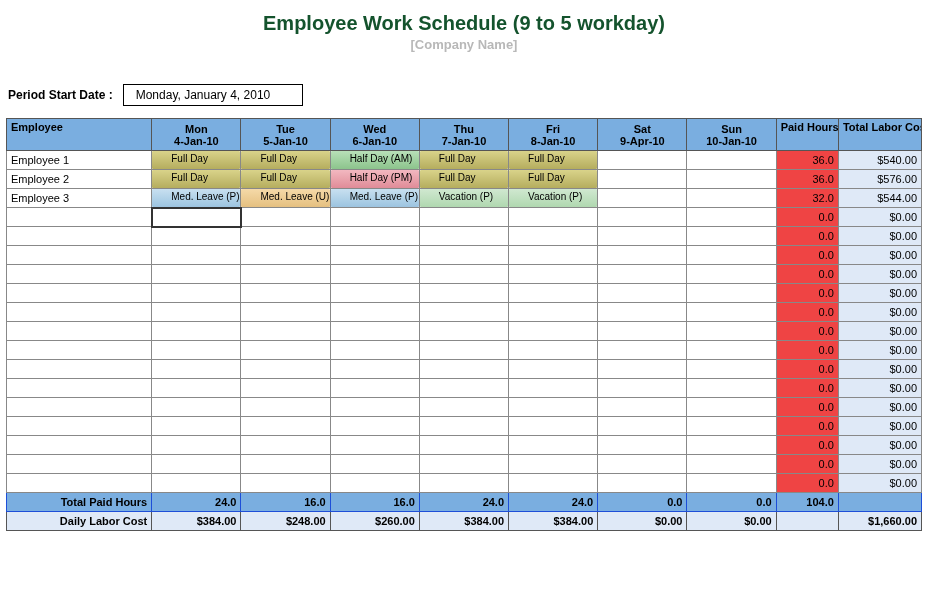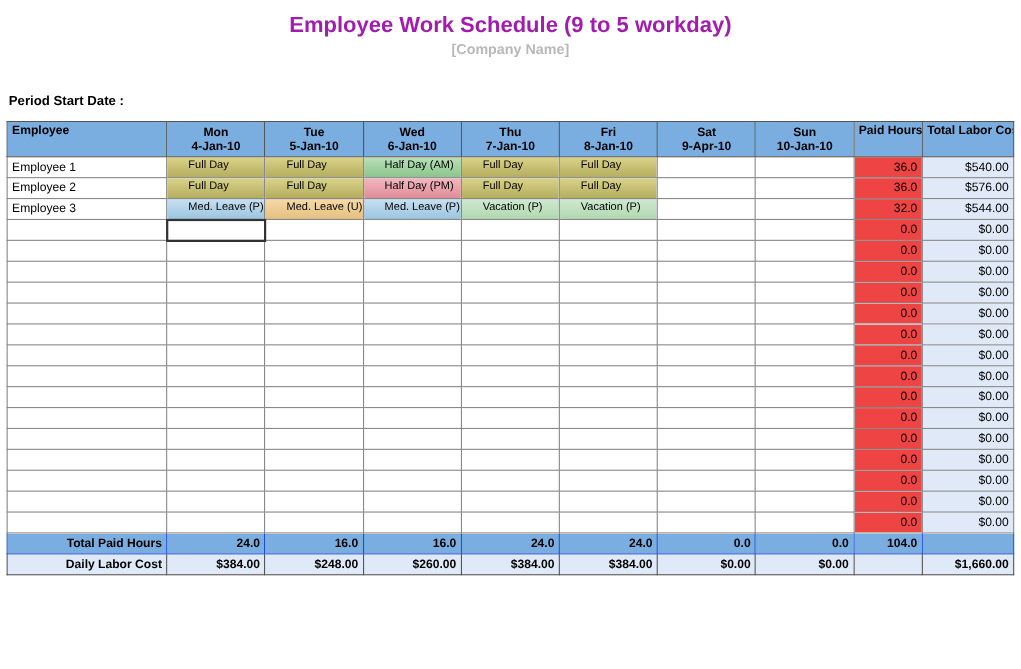--- a/index.html
+++ b/index.html
@@ -5,21 +5,21 @@
   * { box-sizing: border-box; }
   body {
     margin: 0;
     padding: 8px 6px;
     font-family: Arial, sans-serif;
     font-size: 11px;
     background: #fff;
     color: #000;
     width: 928px;
   }
-  .title { text-align: center; color: #a21caf; font-size: 20px; font-weight: bold; margin: 4px 0 2px; }
+  .title { text-align: center; color: #14532d; font-size: 20px; font-weight: bold; margin: 4px 0 2px; }
   .subtitle { text-align: center; color: #b8b8b8; font-size: 13px; font-weight: bold; margin-bottom: 16px; }
   .period-row { display: flex; align-items: center; gap: 10px; margin: 32px 0 12px 2px; }
   .period-label { font-weight: bold; font-size: 12px; }
   .period-value { border: 1px solid #000; padding: 3px 12px; font-size: 12px; min-width: 180px; background:#fff;}
   table { border-collapse: collapse; width: 916px; table-layout: fixed; }
   th, td { border: 1px solid #888; padding: 2px 4px; height: 19px; overflow: hidden; white-space: nowrap; }
   thead th {
     background: #7aaee0;
     font-weight: bold;
     text-align: center;
@@ -54,20 +54,21 @@
   .active-cell { position:relative; outline:2px solid #333; outline-offset:-1px;}
 </style>
 </head>
 <body>
 
 <div class="title">Employee Work Schedule (9 to 5  workday)</div>
 <div class="subtitle">[Company Name]</div>
 
 <div class="period-row">
   <span class="period-label">Period Start Date :</span>
+  <span class="period-value">Monday, January 4, 2010</span>
 </div>
 
 <table>
   <colgroup>
     <col class="emp">
       <col class="day">
       <col class="day">
       <col class="day">
       <col class="day">
       <col class="day">

